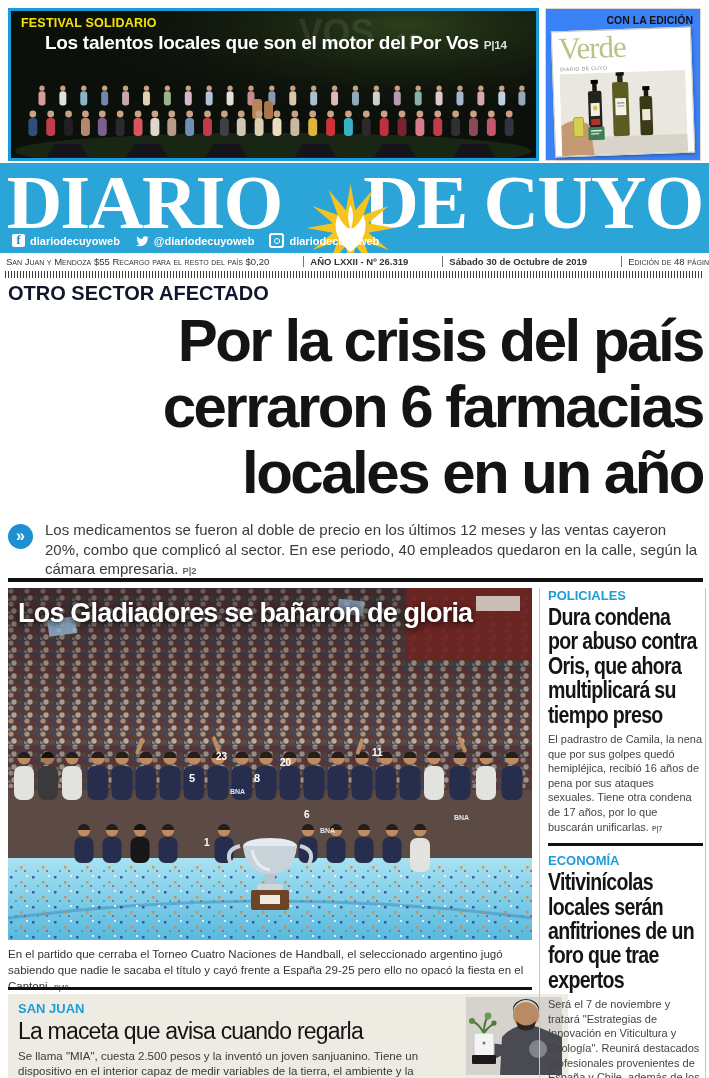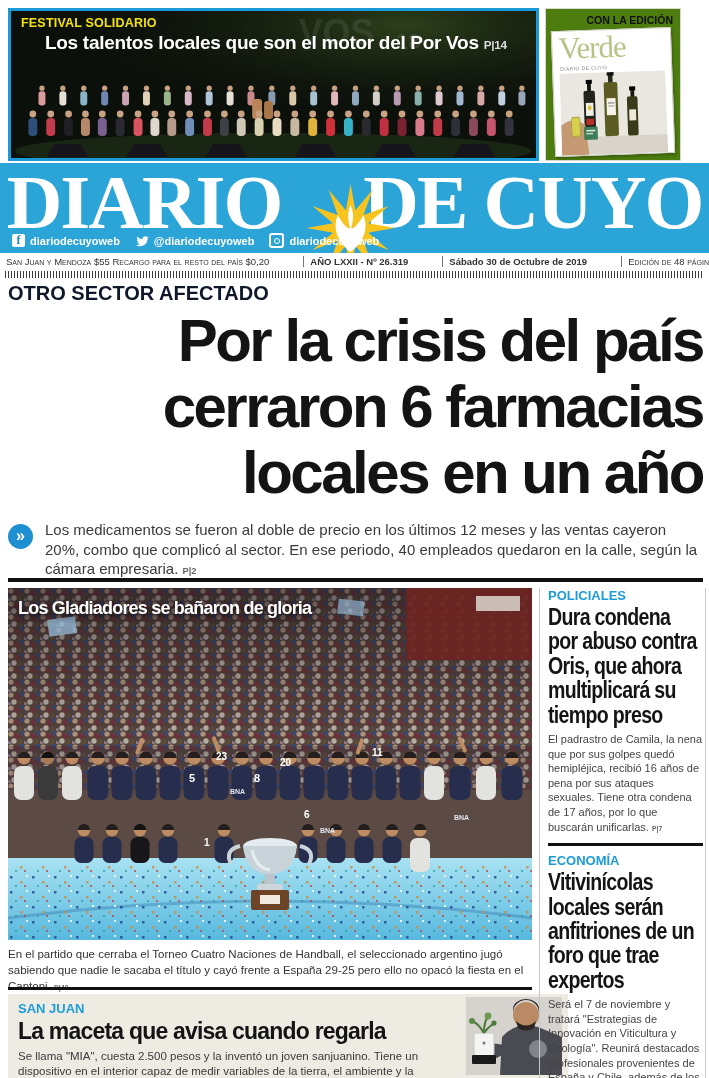--- a/index.html
+++ b/index.html
@@ -10,21 +10,21 @@
   .banner{position:absolute;left:8px;top:8px;width:531px;height:153px;background:#0b0f09;
           border:3px solid #1a9ad8;box-sizing:border-box;overflow:hidden;}
   .banner svg{position:absolute;left:0;top:0;width:100%;height:100%;}
   .banner-text{position:absolute;top:5px;left:10px;right:8px;z-index:2;}
   .banner-kicker{color:#f3e10a;font-weight:bold;font-size:12.5px;letter-spacing:.2px;}
   .banner-headline{color:#fff;font-weight:bold;font-size:19px;letter-spacing:-.3px;margin-top:2px;white-space:nowrap;margin-left:24px;}
   .pref{font-weight:bold;font-size:.62em;color:#666;}
   .banner-headline .pref{color:#ddd;}
 
   
-  .supplement{position:absolute;left:545px;top:8px;width:136px;height:153px;background:#4d7c0f;
+  .supplement{position:absolute;left:545px;top:8px;width:156px;height:153px;background:#3b82f6;
               border:1px solid #d9d9d2;box-sizing:border-box;padding:5px 7px;}
   .supp-label{text-align:right;font-size:10.5px;font-weight:bold;color:#111;}
   .supp-cover{margin-top:3px;height:126px;background:#fff;border:1px solid #c9c9c0;
               box-shadow:1px 2px 3px rgba(0,0,0,.25);transform:rotate(-2deg);
               padding:1px 6px 0;box-sizing:border-box;overflow:hidden;}
   .supp-title{font-family:"Liberation Serif",serif;font-size:31px;color:#b5c487;line-height:1.05;letter-spacing:-1px;}
   .supp-sub{font-size:5px;color:#888;letter-spacing:.4px;margin:0 0 2px 1px;}
   .supp-cover svg{display:block;width:100%;height:82px;}
 
   
@@ -55,30 +55,30 @@
   .ms-deck{display:flex;gap:12px;margin-top:14px;align-items:flex-start;}
   .deck-icon{flex:0 0 auto;width:25px;height:25px;border-radius:50%;background:#1e8fd0;color:#fff;
              font-weight:bold;font-size:16px;line-height:24px;text-align:center;margin-top:4px;}
   .deck-text{font-size:15px;color:#3a3a3a;line-height:1.3;}
 
   .rule-thick{position:absolute;top:578px;left:8px;width:695px;height:4px;background:#111;}
 
   
   .sports-photo{position:absolute;left:8px;top:588px;width:524px;height:352px;overflow:hidden;background:#5c4a44;}
   .sports-photo svg{position:absolute;left:0;top:0;width:100%;height:100%;}
-  .sports-headline{position:absolute;top:10px;left:10px;z-index:2;font-size:18px;font-weight:bold;color:#fff;
+  .sports-headline{position:absolute;top:10px;left:10px;z-index:2;font-size:27px;font-weight:bold;color:#fff;
                    letter-spacing:-.8px;white-space:nowrap;text-shadow:0 2px 6px rgba(0,0,0,.85);}
   .sports-caption{position:absolute;left:8px;top:946px;width:524px;font-size:11.5px;color:#333;line-height:1.4;}
   .rule-mid{position:absolute;top:987px;left:8px;width:524px;height:3px;background:#111;}
 
   
   .sanjuan{position:absolute;left:8px;top:994px;width:560px;height:84px;background:#eeebe3;
            padding:7px 10px;box-sizing:border-box;}
   .sj-kicker{color:#1d9cd8;font-weight:bold;font-size:13px;}
-  .sj-headline{font-size:23px;font-weight:bold;color:#141414;letter-spacing:-.8px;margin:2px 0 4px;white-space:nowrap;}
+  .sj-headline{font-size:23px;font-weight:normal;color:#141414;letter-spacing:-.8px;margin:2px 0 4px;white-space:nowrap;}
   .sj-body{font-size:11.5px;color:#3a3a3a;line-height:1.3;width:408px;}
   .sj-photo{position:absolute;right:6px;top:3px;width:96px;height:78px;}
 
   
   .vdivider{position:absolute;left:539px;top:588px;height:490px;width:1px;background:#c6c6c6;}
   .redge{position:absolute;right:3px;top:588px;height:490px;width:1px;background:#c6c6c6;}
   .rcol{position:absolute;left:548px;top:588px;width:155px;}
   .rc-kicker{color:#1d9cd8;font-weight:bold;font-size:13px;}
   .rc-headline{font-size:23px;font-weight:bold;color:#141414;line-height:1.06;letter-spacing:-.8px;
                width:182px;transform:scaleX(.85);transform-origin:left top;margin-top:2px;}

